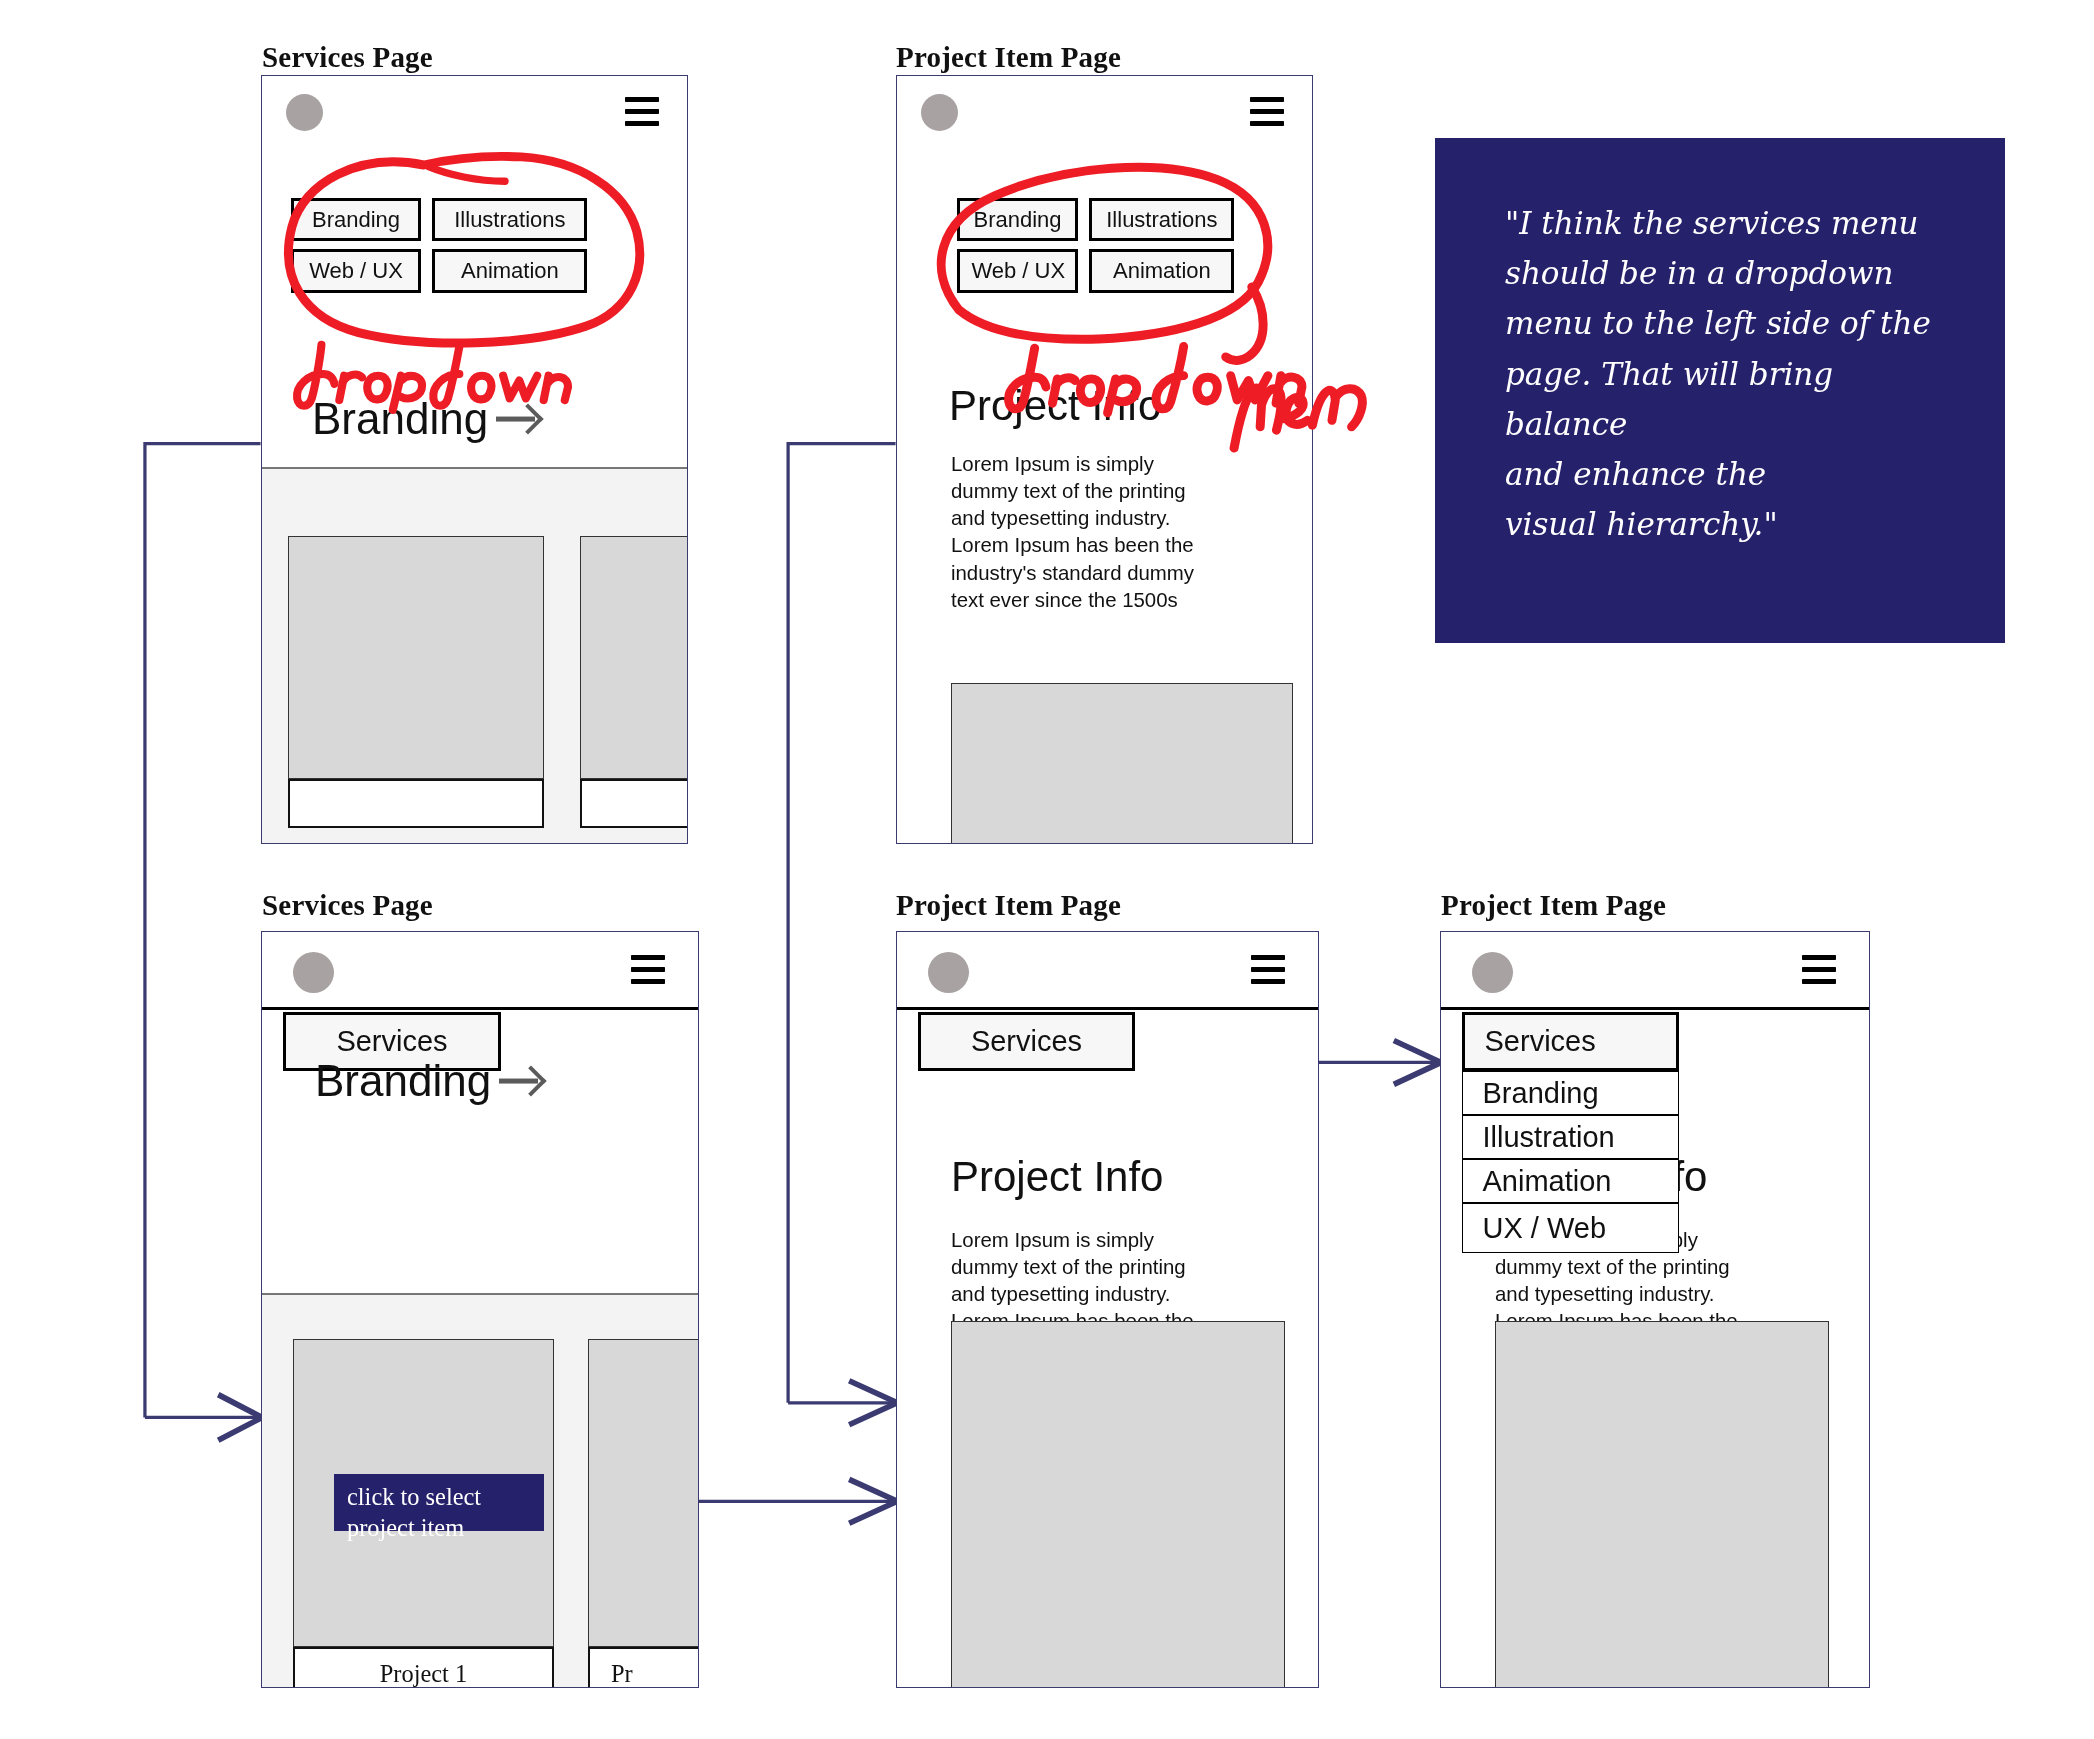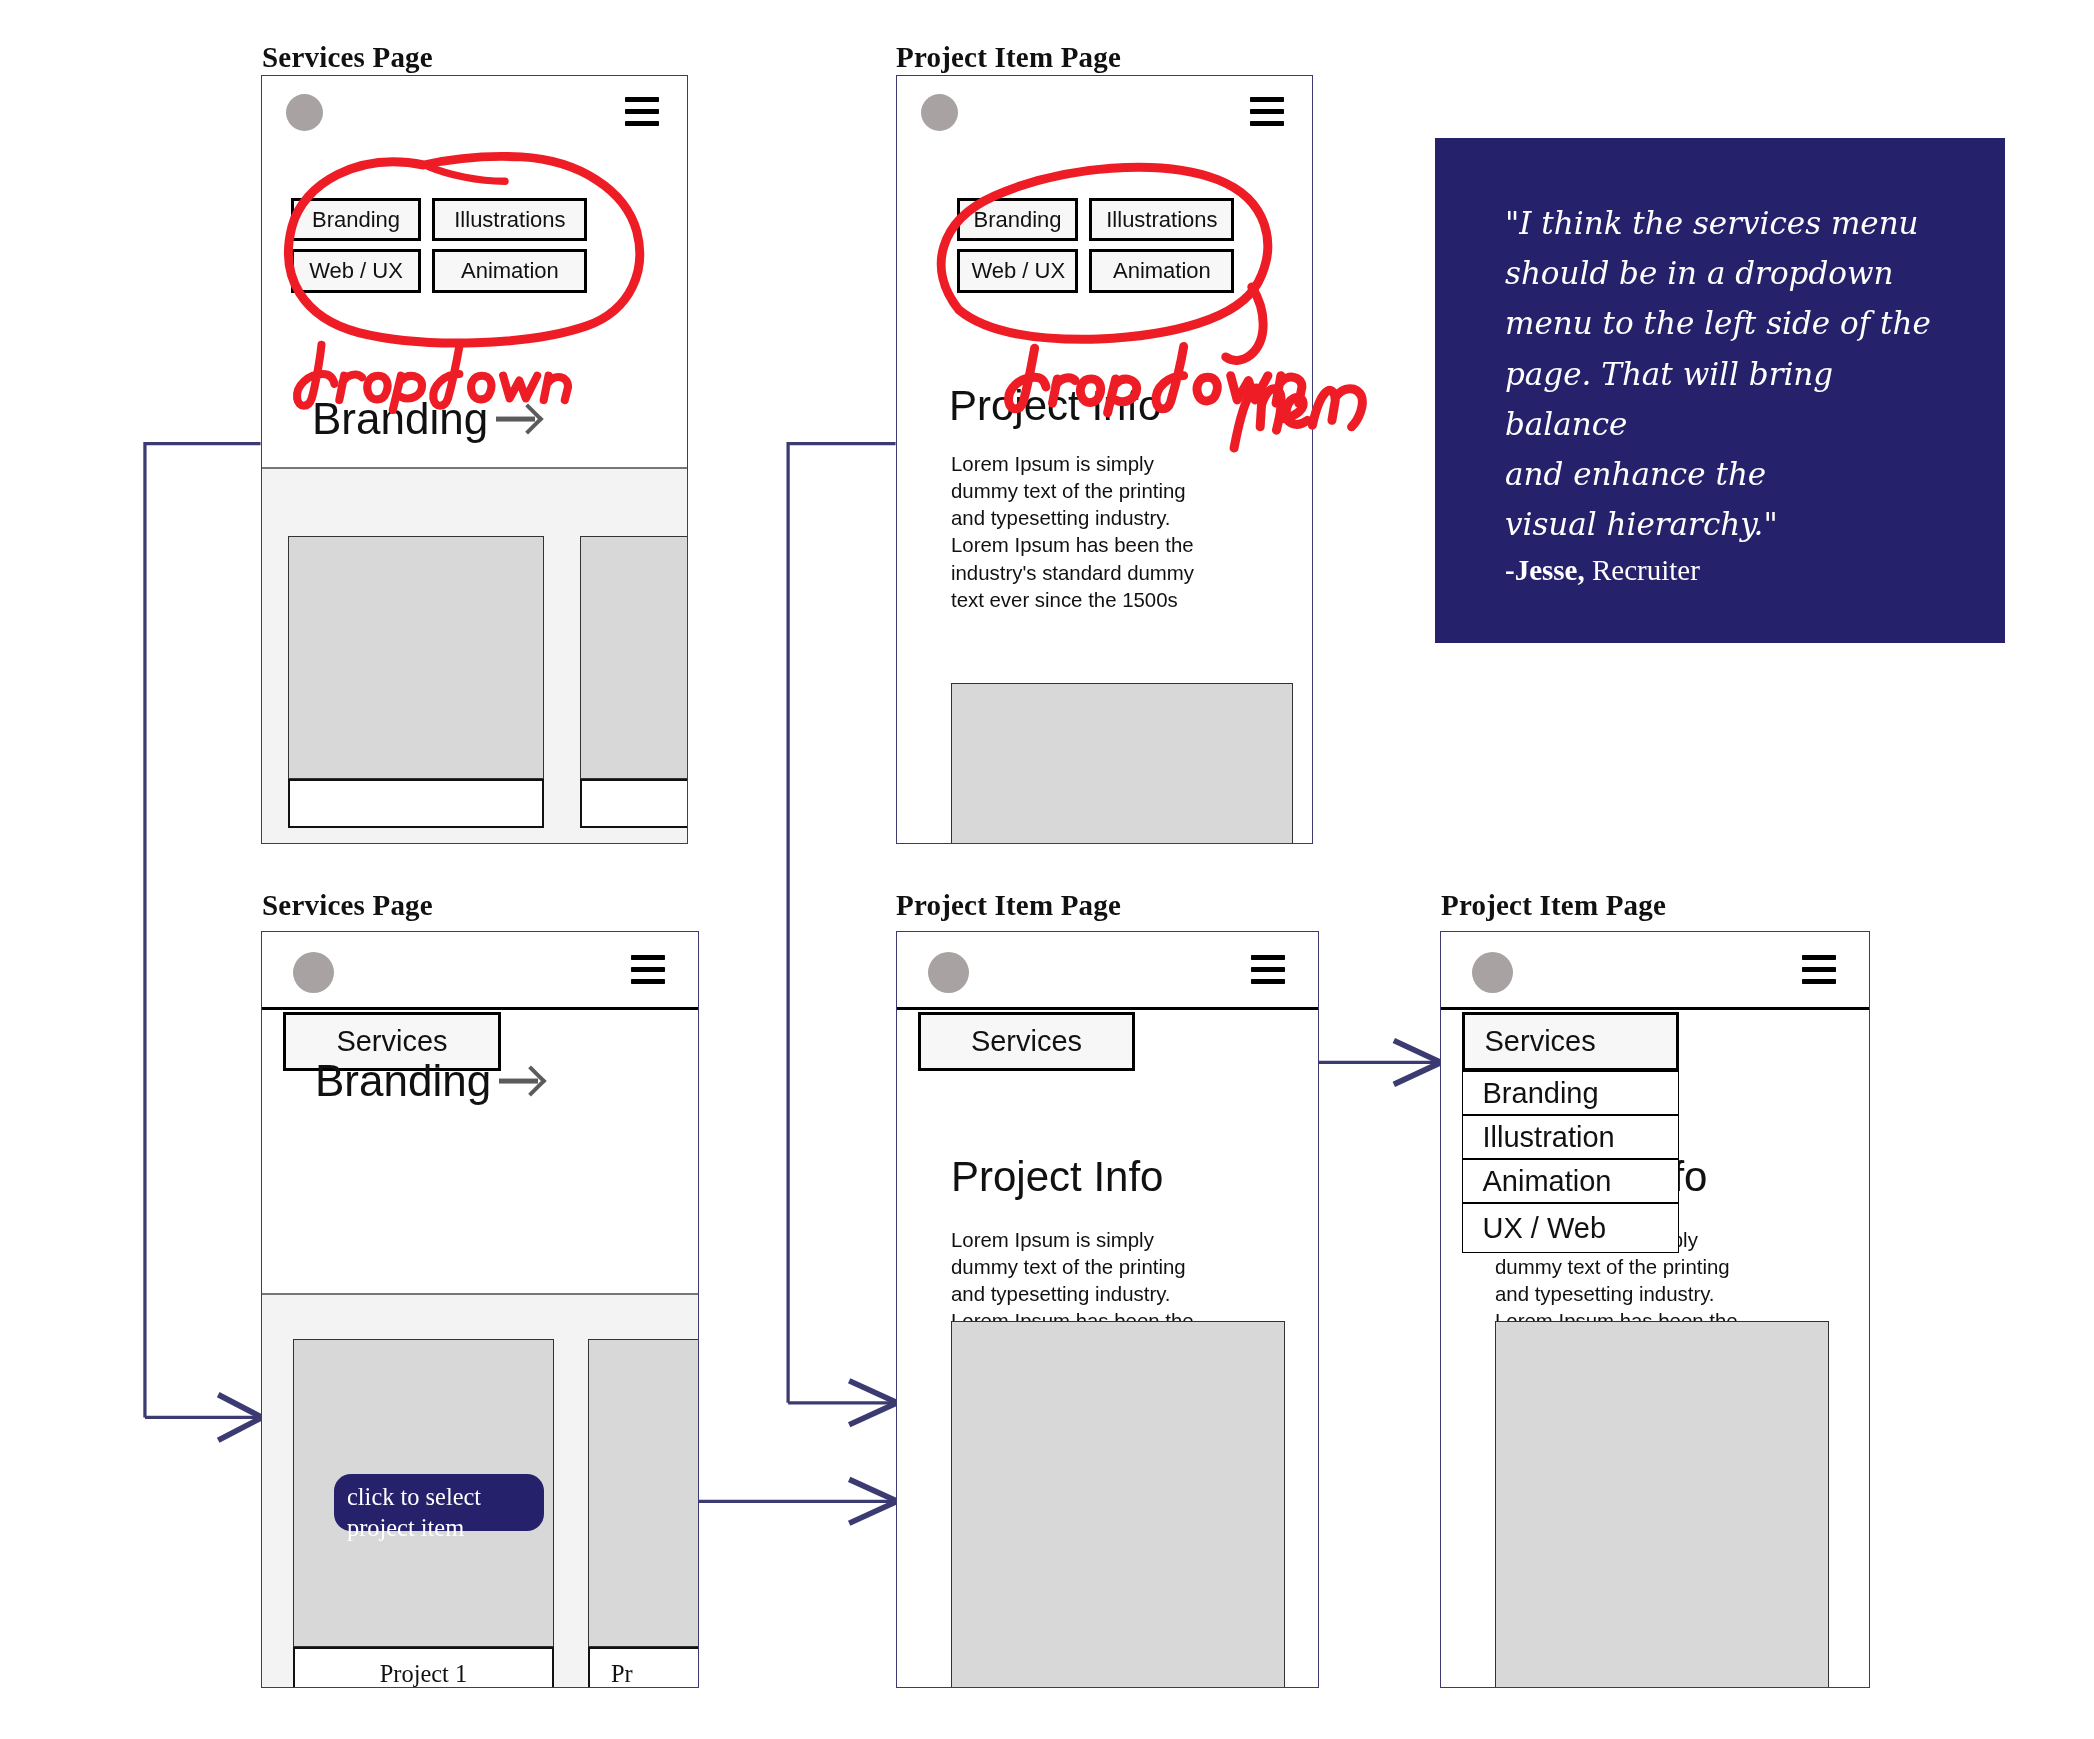--- a/index.html
+++ b/index.html
@@ -387,24 +387,20 @@
     </svg>
   </div>
 
   <div class="quote-card" style="left:1435px; top:138px; width:570px; height:505px;">
     <div class="quote-text">"I think the services menu
 should be in a dropdown
  menu to the left side of the
 page. That will bring balance
 and enhance the
 visual hierarchy."</div>
-    <div class="quote-attr">
-      <b>-Jesse,</b>
-      <span>Recruiter</span>
-    </div>
   </div>
 
   <div class="frame-title" style="left:262px; top:889px;">Services Page</div>
 
   <div class="frame" style="left:261px; top:931px; width:438px; height:757px;">
 
     <div class="topbar" style="height:78px;">
       <div class="logo-dot" style="left:31px; top:19.5px; width:41px; height:41px;"></div>
       <div class="hamburger" style="right:33px; top:23px;">
         <i></i>
@@ -422,21 +418,21 @@
 
     <div class="gray-area" style="left:0; top:361px; right:0; bottom:0;"></div>
 
     <div class="img-block" style="left:31px; top:407px; width:261px; height:308px;"></div>
     <div class="card-foot" style="left:31px; top:715px; width:261px; height:54px;text-align:right;">Project 1</div>
 
     <div class="img-block" style="left:326px; top:407px; width:130px; height:308px;"></div>
     <div class="card-foot" style="left:326px; top:715px; width:130px; height:54px; justify-content:flex-start; padding-left:21px;">Pr</div>
   </div>
 
-  <div class="badge" style="left:334px; top:1474px; width:210px; height:57px;border-radius:17px;">click to select
+  <div class="badge" style="left:334px; top:1474px; width:210px; height:57px;">click to select
 project item</div>
 
   <div class="frame-title" style="left:896px; top:889px;">Project Item Page</div>
 
   <div class="frame" style="left:896px; top:931px; width:423px; height:757px;">
 
     <div class="topbar" style="height:78px;">
       <div class="logo-dot" style="left:31px; top:19.5px; width:41px; height:41px;"></div>
       <div class="hamburger" style="right:33px; top:23px;">
         <i></i>

